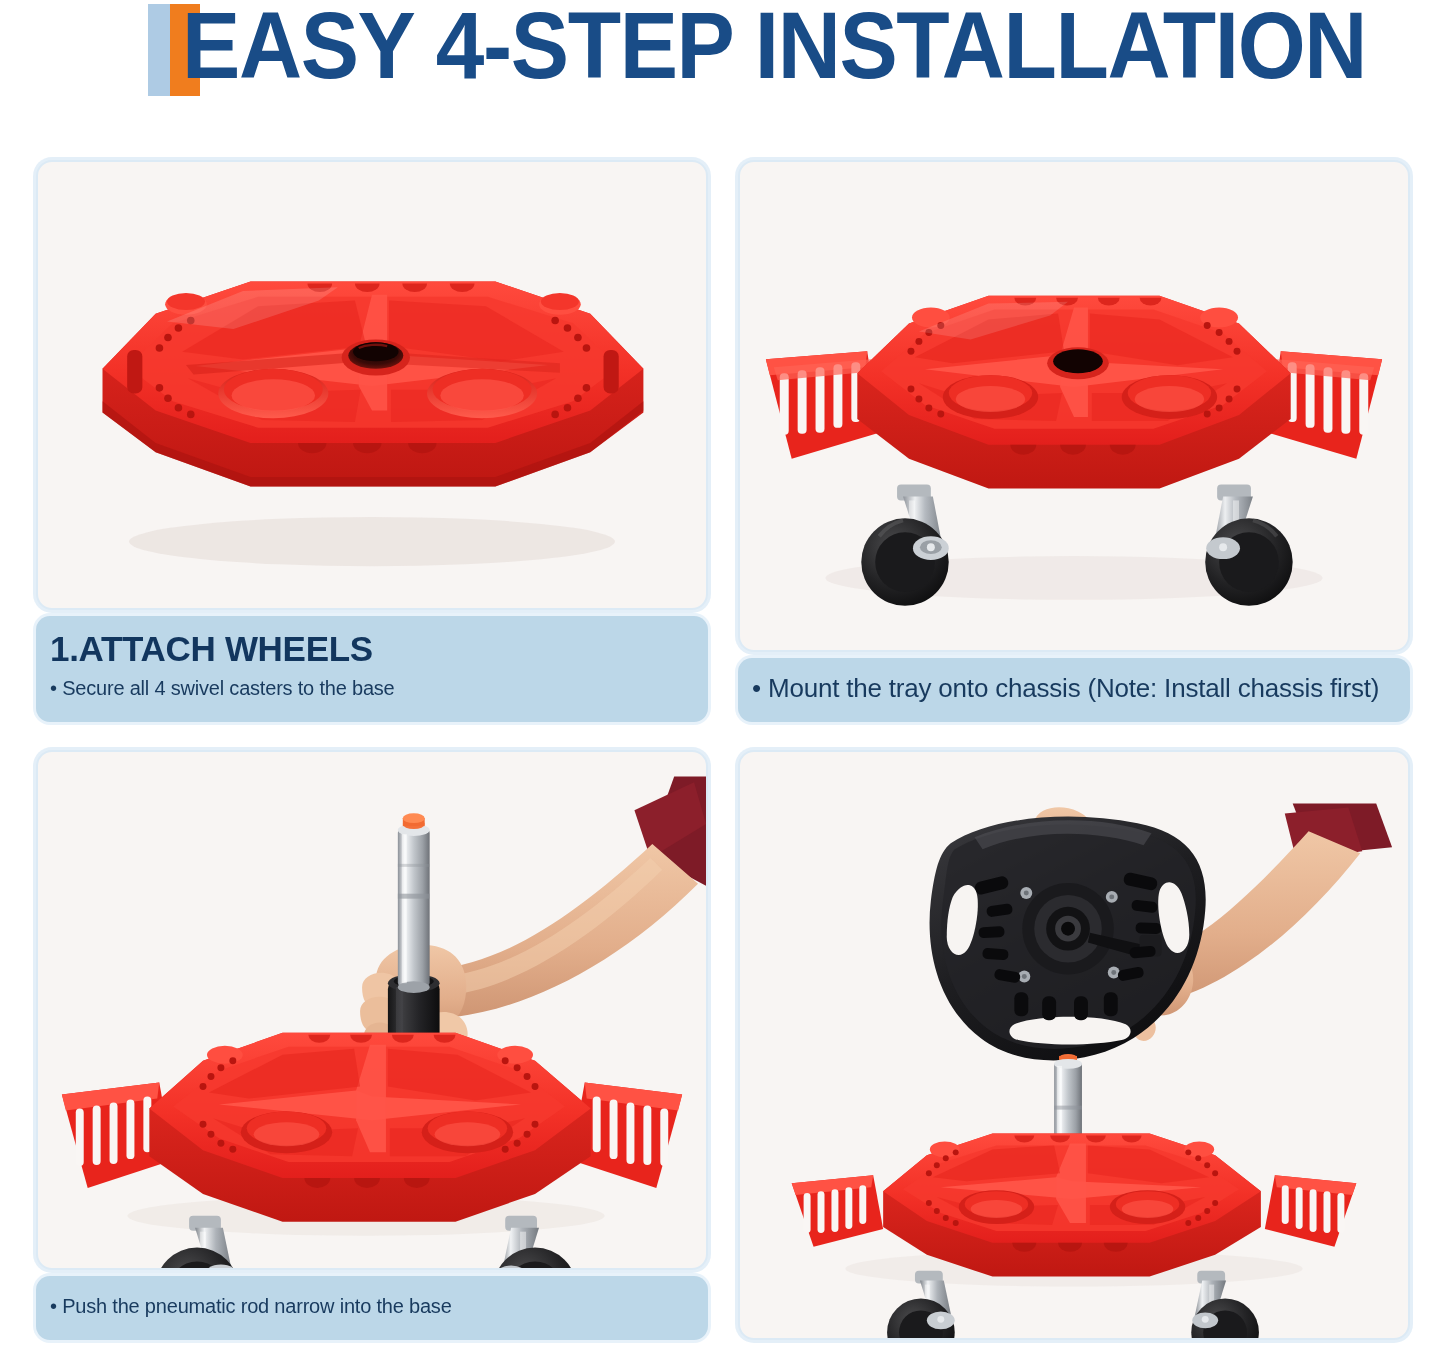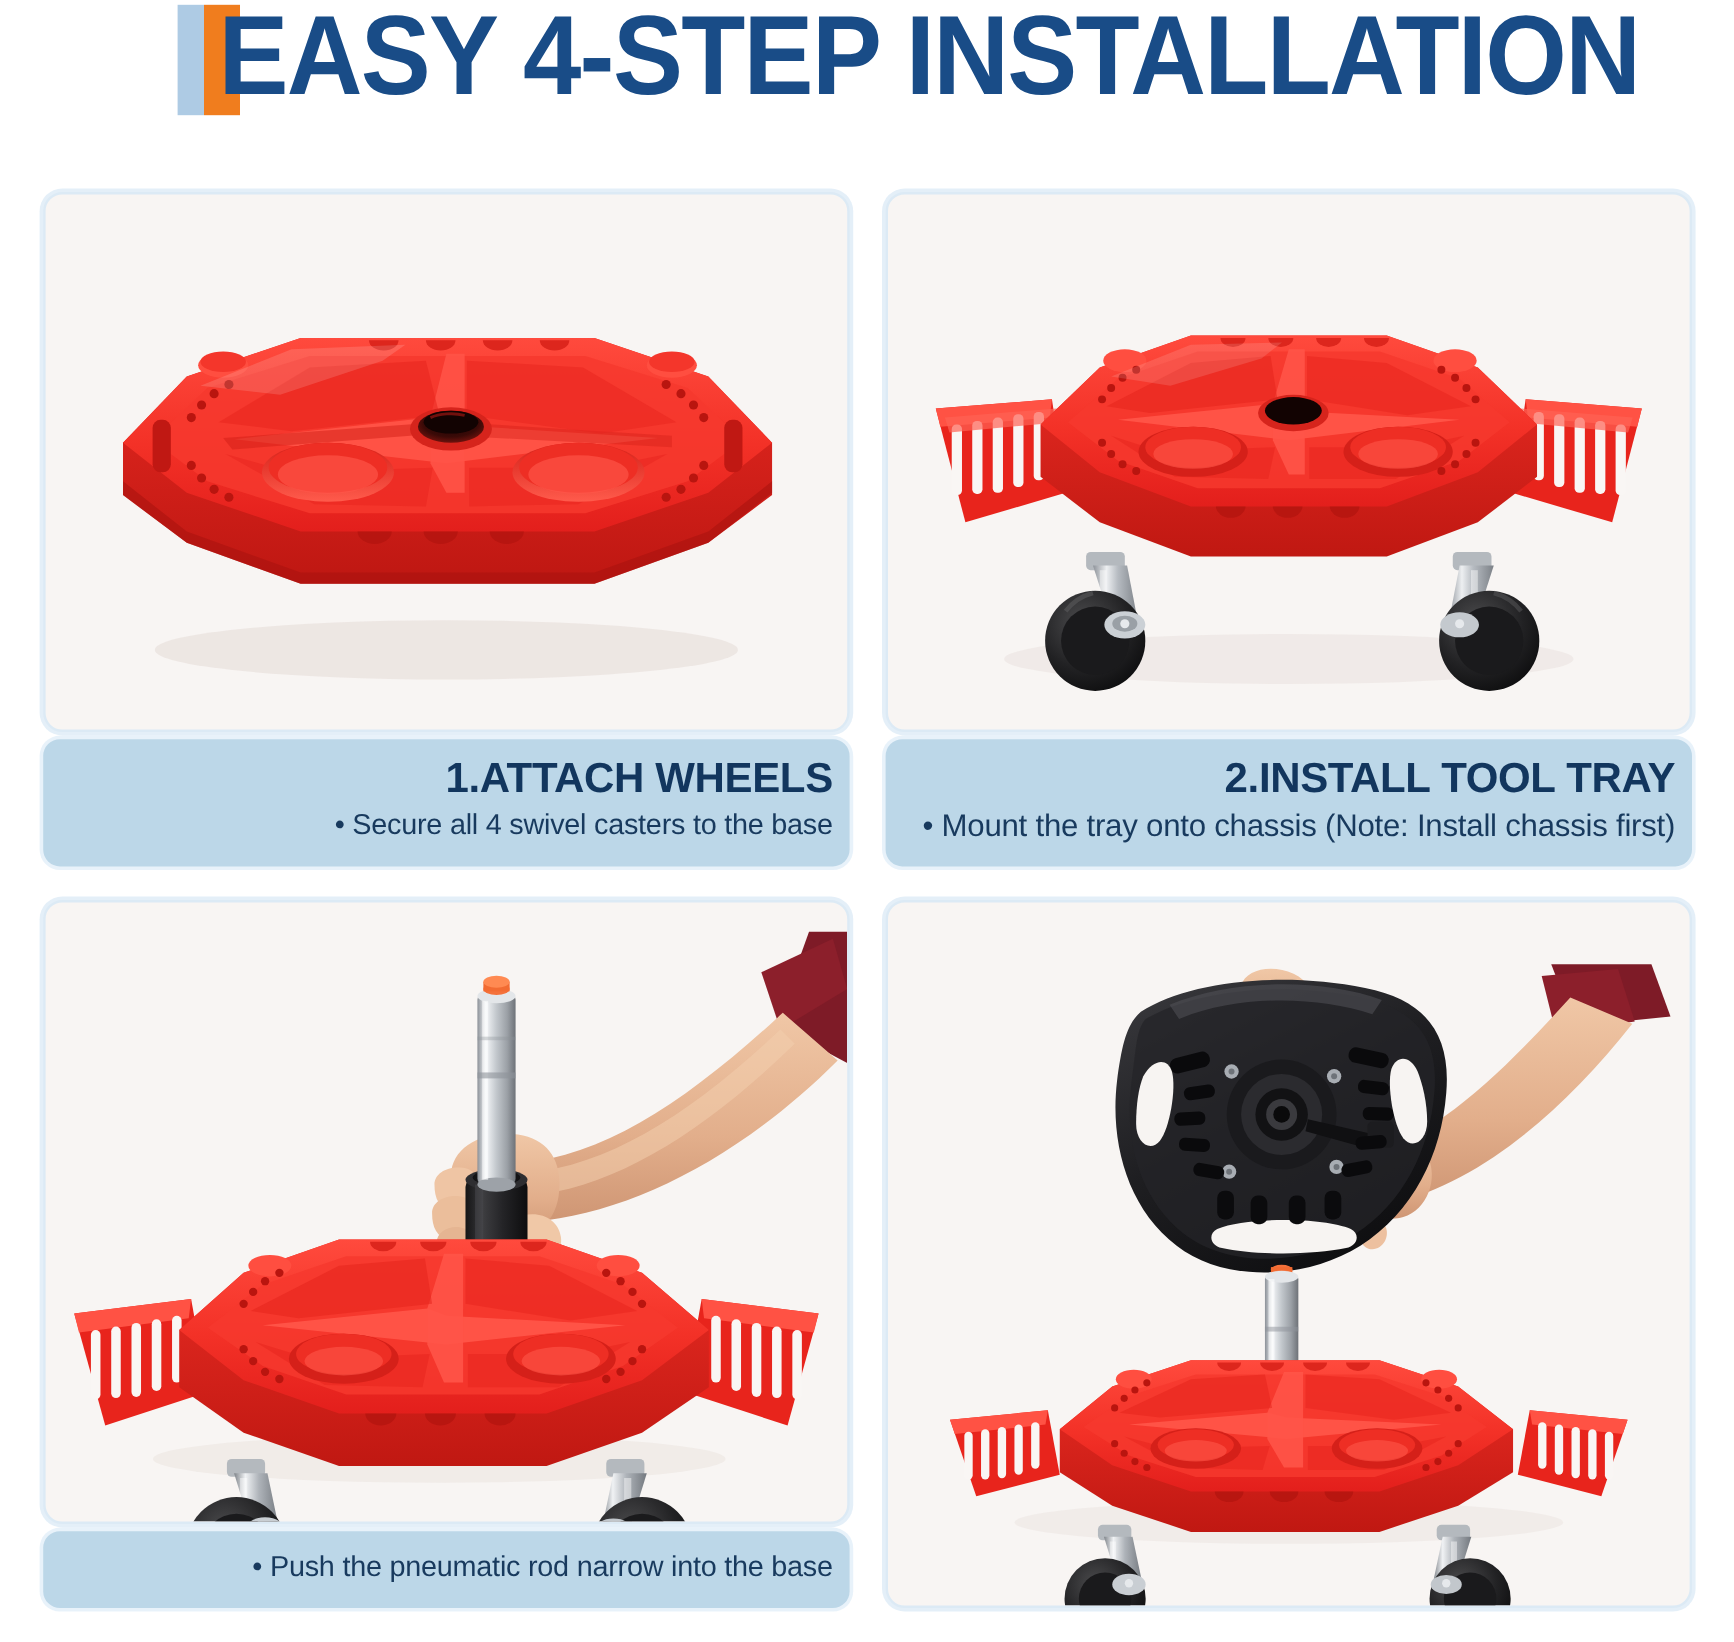--- a/index.html
+++ b/index.html
@@ -90,36 +90,36 @@
     box-shadow: 0 0 0 3px rgba(205,226,243,0.55);
     overflow: hidden;
   }
 
   .caption {
     flex: 0 0 auto;
     margin-top: 6px;
     background: #BCD7E8;
     border-radius: 14px;
     padding: 12px 14px 16px 14px;
-    text-align: right;
+    text-align: left;
     box-shadow: 0 0 0 3px rgba(205,226,243,0.45);
   }
   .caption-title {
     font-family: "Liberation Sans Narrow", "Liberation Sans", sans-serif;
     font-weight: 700;
     font-size: 35px;
     line-height: 42px;
     color: #12365E;
     letter-spacing: -0.3px;
     white-space: nowrap;
   }
   .caption-sub {
     font-family: "Liberation Sans Narrow", "Liberation Sans", sans-serif;
     font-weight: 400;
-    font-size: 24px;
+    font-size: 20px;
     line-height: 36px;
     color: #183A5E;
     letter-spacing: -0.2px;
     white-space: nowrap;
   }
   .panel-2 .caption-sub, .panel-4 .caption-sub { font-size: 26px; }
 
   
   .scene { position: absolute; inset: 0; }
   .scene svg { width: 100%; height: 100%; display: block; }
@@ -392,21 +392,20 @@
               <ellipse cx="486" cy="378" rx="17" ry="11" fill="#C4C9CE"></ellipse>
               <circle cx="486" cy="377" r="4" fill="#E6E9EC"></circle>
               <path d="M540 366 a44 44 0 0 0 -24 -16" stroke="#5A5A5C" stroke-width="4" fill="none" opacity="0.5"></path>
             </g>
 
             <path d="M180 160 L250 132 L330 130 L312 144 L232 168 Z" fill="#FFFFFF" opacity="0.13"></path>
           </svg>
         </div>
       </div>
       <div class="caption">
-        <div class="caption-title">2.INSTALL TOOL TRAY</div>
         <div class="caption-sub">• Mount the tray onto chassis (Note: Install chassis first)</div>
       </div>
     </div>
 
     <div class="panel panel-3">
       <div class="panel-image">
         <div class="scene">
           <svg viewBox="0 0 672 490" preserveAspectRatio="xMidYMid meet">
             <defs>
               <linearGradient id="redTop3" x1="0" y1="0" x2="0" y2="1">

